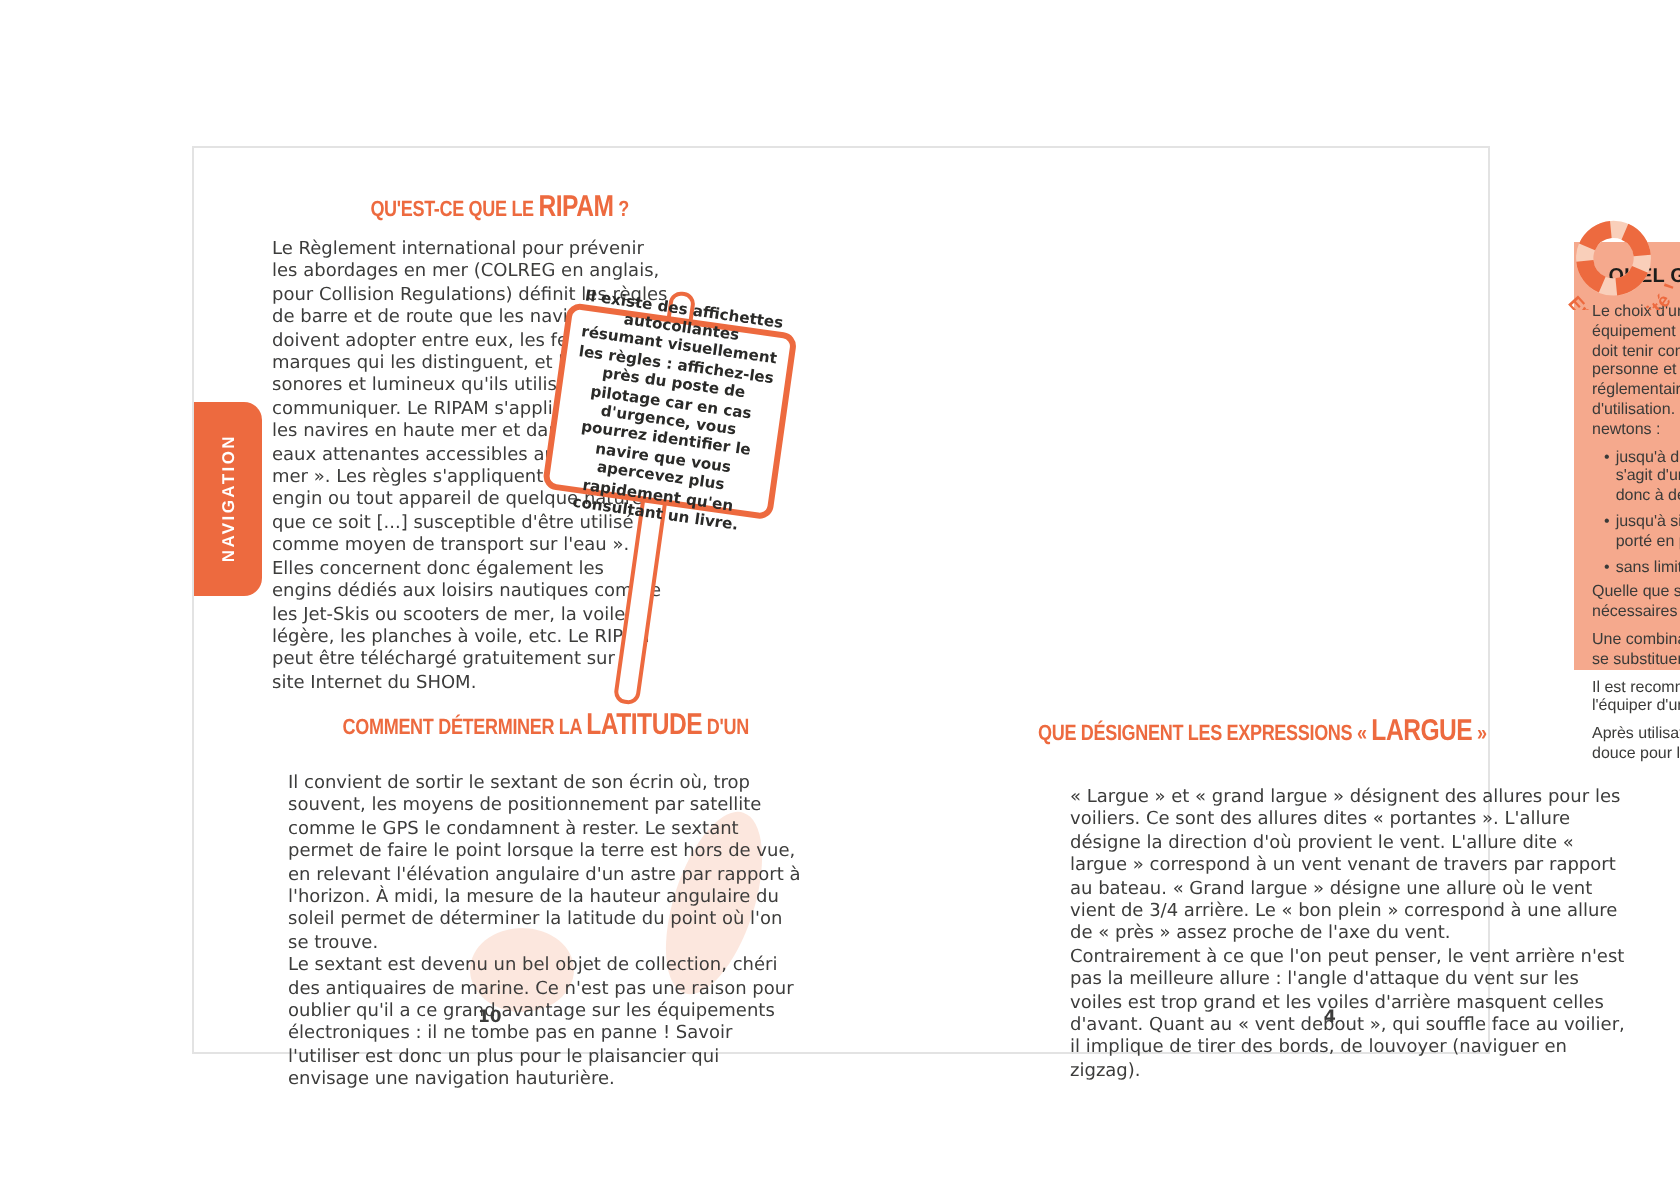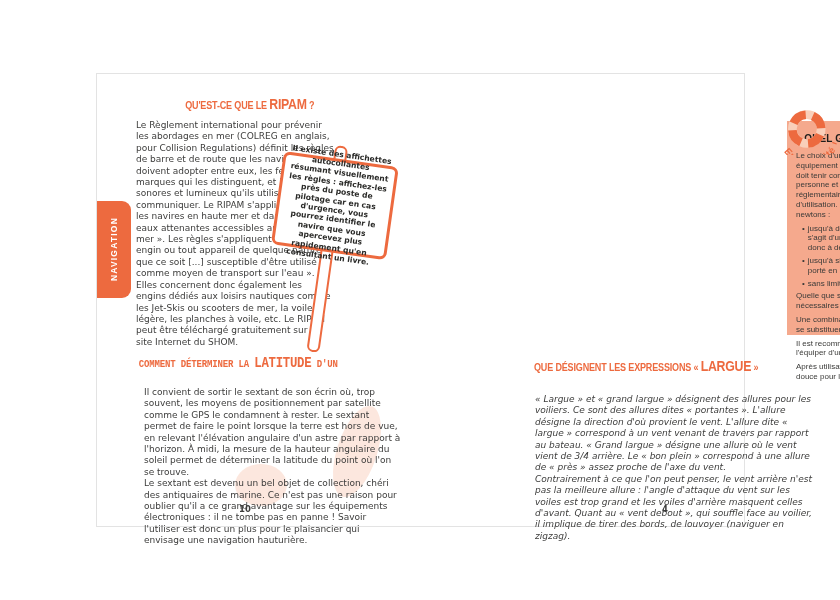--- a/index.html
+++ b/index.html
@@ -85,21 +85,21 @@
         <p>Le Règlement international pour prévenir les abordages en mer (COLREG en anglais, pour Collision Regulations) définit les règles de barre et de route que les navires doivent adopter entre eux, les feux et marques qui les distinguent, et les signaux sonores et lumineux qu'ils utilisent pour communiquer. Le RIPAM s'applique « à tous les navires en haute mer et dans toutes les eaux attenantes accessibles aux navires de mer ». Les règles s'appliquent « à tout engin ou tout appareil de quelque nature que ce soit [...] susceptible d'être utilisé comme moyen de transport sur l'eau ». Elles concernent donc également les engins dédiés aux loisirs nautiques comme les Jet-Skis ou scooters de mer, la voile légère, les planches à voile, etc. Le RIPAM peut être téléchargé gratuitement sur le site Internet du SHOM.</p>
       </div>
 
       <div class="sign-group">
         <div class="sign-post"></div>
         <div class="sign-board">
           <span>Il existe des affichettes autocollantes résumant visuellement les règles : affichez-les près du poste de pilotage car en cas d'urgence, vous pourrez identifier le navire que vous apercevez plus rapidement qu'en consultant un livre.</span>
         </div>
       </div>
 
-      <div class="headline" style="position:absolute; left:20px; top:281px; width:280px; text-align:left;font-family:Liberation Mono, monospace;">
+      <div class="headline" style="position:absolute; left:20px; top:281px; width:280px; text-align:right;">
         <span class="h-line"><span class="cond"><span class="hs">COMMENT DÉTERMINER LA </span><span class="hb">LATITUDE</span><span class="hs"> D'UN</span></span></span>
       </div>
 
       <div class="body-txt" style="position:absolute; left:47px; top:313px; width:258px;">
         <p>Il convient de sortir le sextant de son écrin où, trop souvent, les moyens de positionnement par satellite comme le GPS le condamnent à rester. Le sextant permet de faire le point lorsque la terre est hors de vue, en relevant l'élévation angulaire d'un astre par rapport à l'horizon. À midi, la mesure de la hauteur angulaire du soleil permet de déterminer la latitude du point où l'on se trouve.</p>
         <p>Le sextant est devenu un bel objet de collection, chéri des antiquaires de marine. Ce n'est pas une raison pour oublier qu'il a ce grand avantage sur les équipements électroniques : il ne tombe pas en panne ! Savoir l'utiliser est donc un plus pour le plaisancier qui envisage une navigation hauturière.</p>
       </div>
 
       <div class="pagenum" style="left:142px; top:430px;">10</div>
     </div>
@@ -137,25 +137,25 @@
           <g>
             <circle cx="58" cy="64" r="20" fill="none" stroke="#f9cfba" stroke-width="12"></circle>
             <circle cx="58" cy="64" r="20" fill="none" stroke="#ed6a3f" stroke-width="12" stroke-dasharray="21.4 10" transform="rotate(23 58 64)"></circle>
           </g>
           <text font-family="Liberation Sans, sans-serif" font-size="13.5" font-weight="700" fill="#ed6a3f" letter-spacing="1.2">
             <textPath href="#arcPath" startOffset="4" id="badge-arc-text">En sécurité !</textPath>
           </text>
         </svg>
       </div>
 
-      <div class="headline" style="position:absolute; left:113px; top:284px; width:300px; text-align:left;">
+      <div class="headline" style="position:absolute; left:98px; top:284px; width:300px; text-align:left;">
         <span class="h-line"><span class="cond" style="transform-origin:left;"><span class="hs">QUE DÉSIGNENT LES EXPRESSIONS « </span><span class="hb">LARGUE</span><span class="hs"> »</span></span></span>
       </div>
 
-      <div class="body-txt" style="position:absolute; left:114px; top:320px; width:282px;font-style:italic;">
+      <div class="body-txt" style="position:absolute; left:114px; top:320px; width:282px;">
         <p>« Largue » et « grand largue » désignent des allures pour les voiliers. Ce sont des allures dites « portantes ». L'allure désigne la direction d'où provient le vent. L'allure dite « largue » correspond à un vent venant de travers par rapport au bateau. « Grand largue » désigne une allure où le vent vient de 3/4 arrière. Le « bon plein » correspond à une allure de « près » assez proche de l'axe du vent.</p>
         <p>Contrairement à ce que l'on peut penser, le vent arrière n'est pas la meilleure allure : l'angle d'attaque du vent sur les voiles est trop grand et les voiles d'arrière masquent celles d'avant. Quant au « vent debout », qui souffle face au voilier, il implique de tirer des bords, de louvoyer (naviguer en zigzag).</p>
       </div>
 
       <div class="pagenum" style="left:241px; top:430px;">4</div>
     </div>
 
   </div>
 </div>
 

